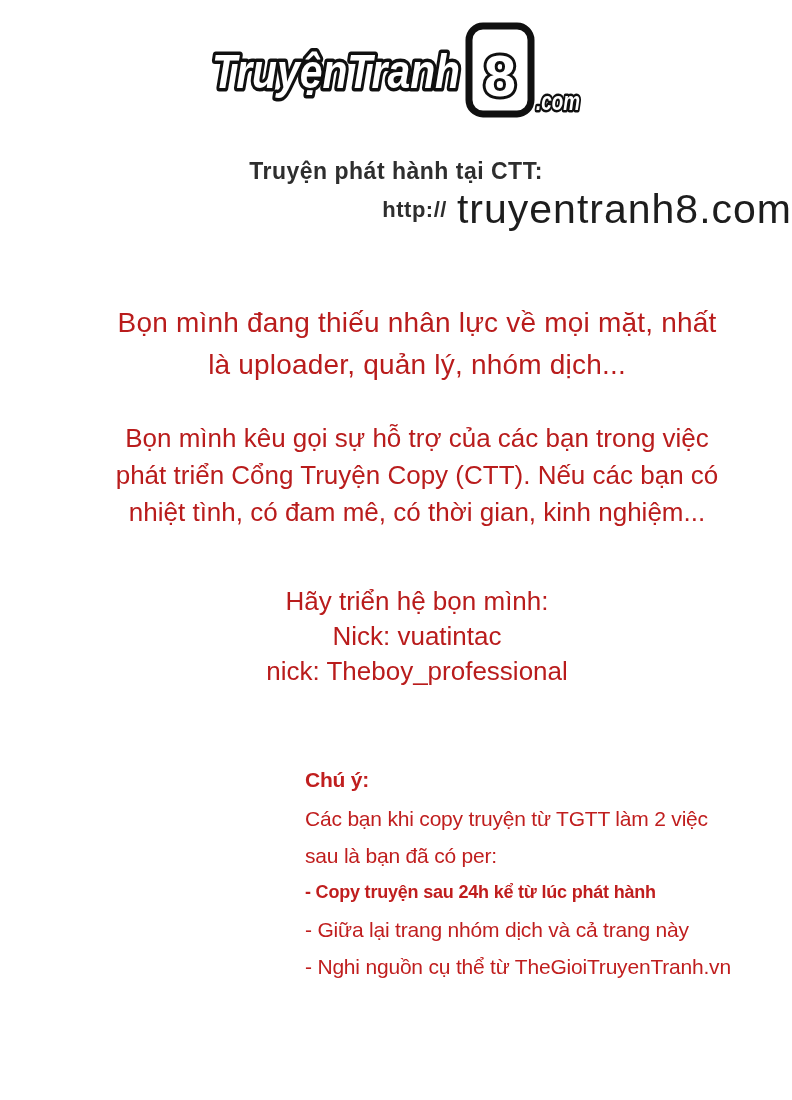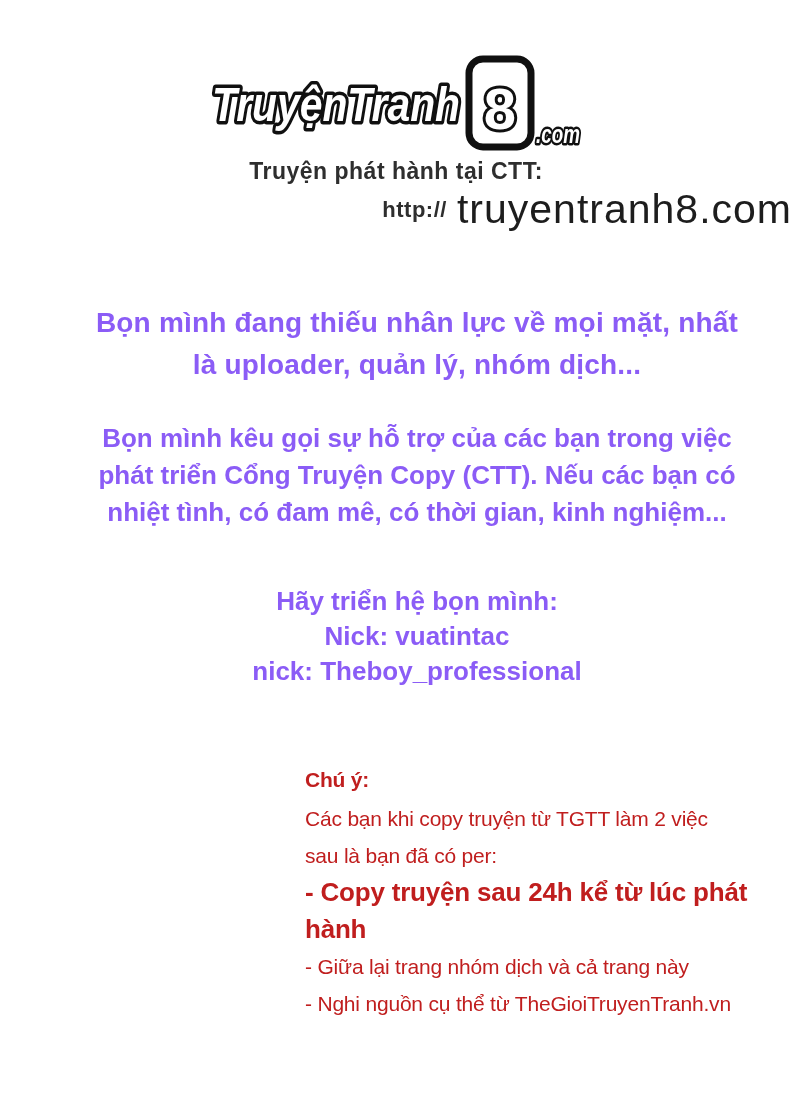--- a/index.html
+++ b/index.html
@@ -10,21 +10,21 @@
     height: 1100px;
     margin: 0 auto;
     background: #ffffff;
     overflow: hidden;
     font-family: "Liberation Sans", sans-serif;
   }
 
   
   .logo-wrap {
     position: absolute;
-    top: 53px;
+    top: 20px;
     left: 50%;
     transform: translateX(-50%);
     width: 372px;
     height: 100px;
   }
   .logo-wrap svg { display: block; width: 100%; height: 100%; }
 
   
   .header-block {
     position: absolute;
@@ -53,22 +53,22 @@
     letter-spacing: 1px;
     color: #1d1d1d;
   }
 
   
   .para {
     position: absolute;
     left: 0;
     width: 100%;
     text-align: center;
-    font-weight: bold;
-    color: #8b5cf6;
+    font-weight: normal;
+    color: #b91c1c;
     padding-left: 42px;
   }
   .para-recruit { top: 302px; font-size: 28px; line-height: 42px; letter-spacing: 0.2px; }
   .para-appeal  { top: 420px; font-size: 26px; line-height: 37px; }
   .para-contact { top: 584px; font-size: 26px; line-height: 35px; }
 
   
   .notice {
     position: absolute;
     left: 305px;
@@ -79,21 +79,21 @@
     line-height: 37px;
     letter-spacing: -0.2px;
   }
   .notice-title {
     font-size: 21px;
     font-weight: bold;
     line-height: 40px;
   }
   .notice-rule-strong {
     font-weight: bold;
-    font-size: 26px;
+    font-size: 18px;
   }
 </style>
 </head>
 <body>
 
 <div class="page">
 
   <div class="logo-wrap">
     <svg viewBox="0 0 372 100">
       <text x="2" y="68" font-family="Liberation Sans, sans-serif" font-style="italic" font-weight="900" font-size="48" textLength="248" lengthAdjust="spacingAndGlyphs" paint-order="stroke" stroke="#101010" stroke-width="7" stroke-linejoin="round" fill="#ffffff">TruyệnTranh</text>

